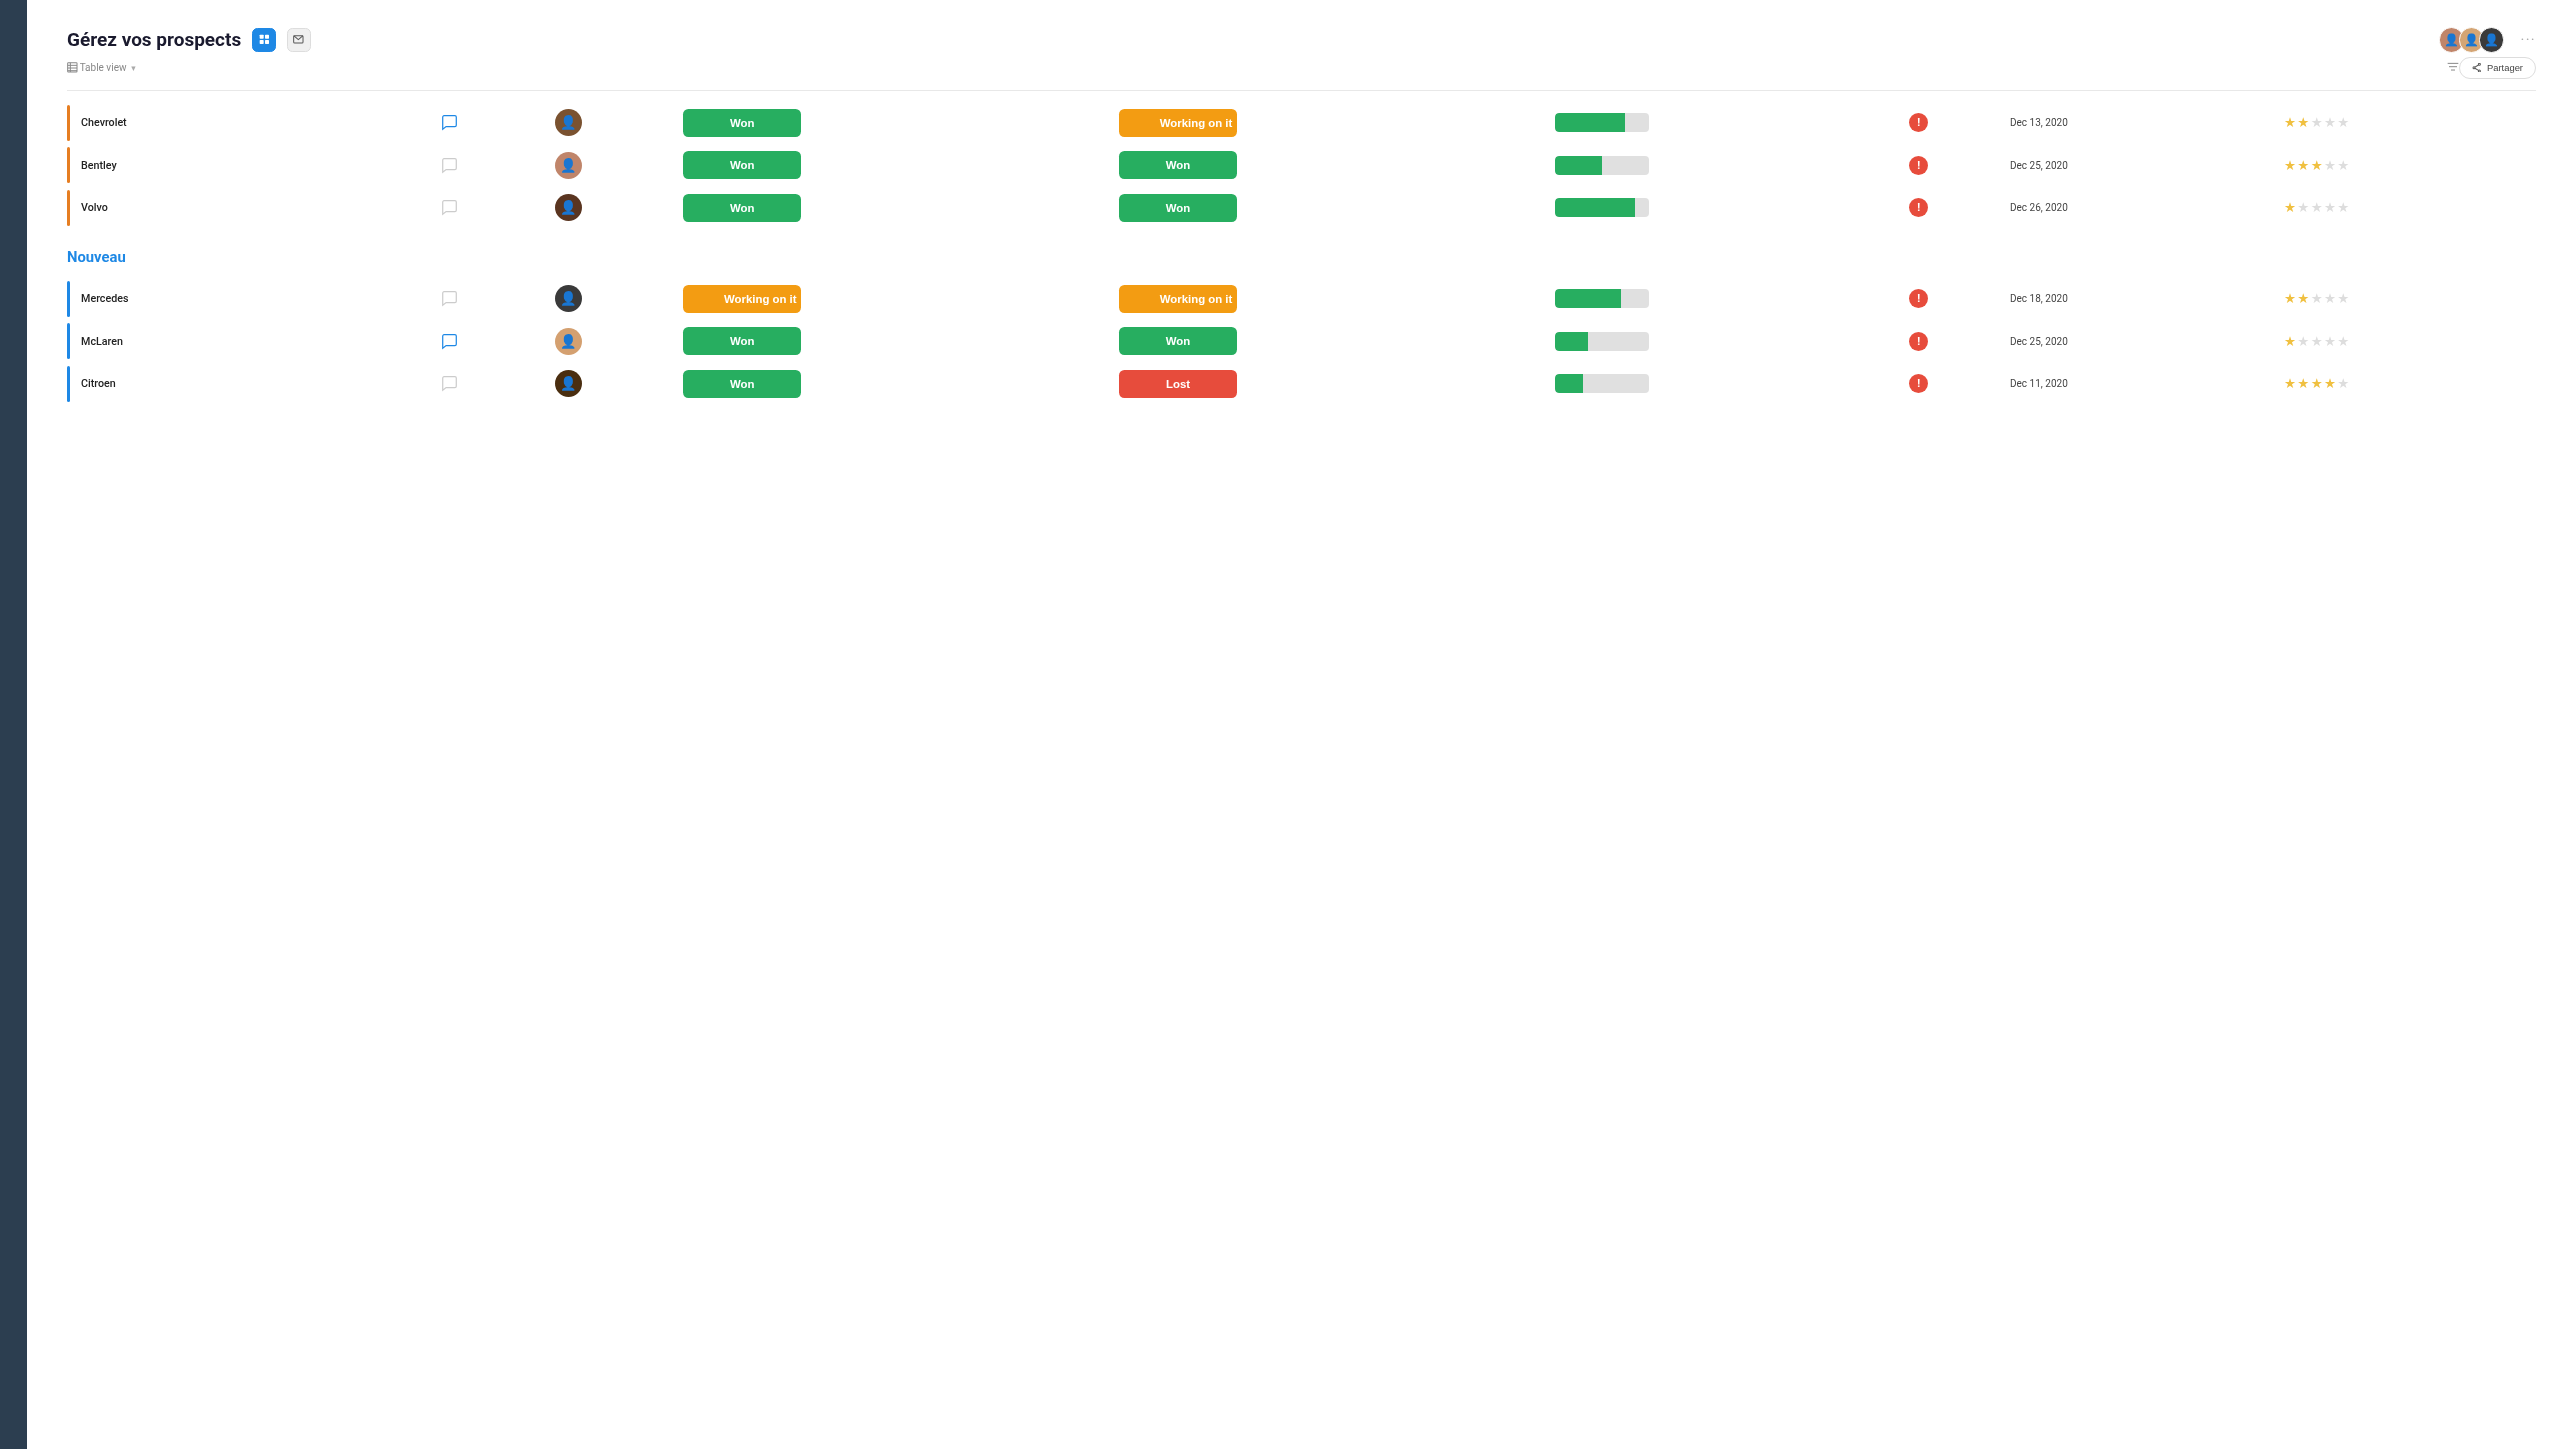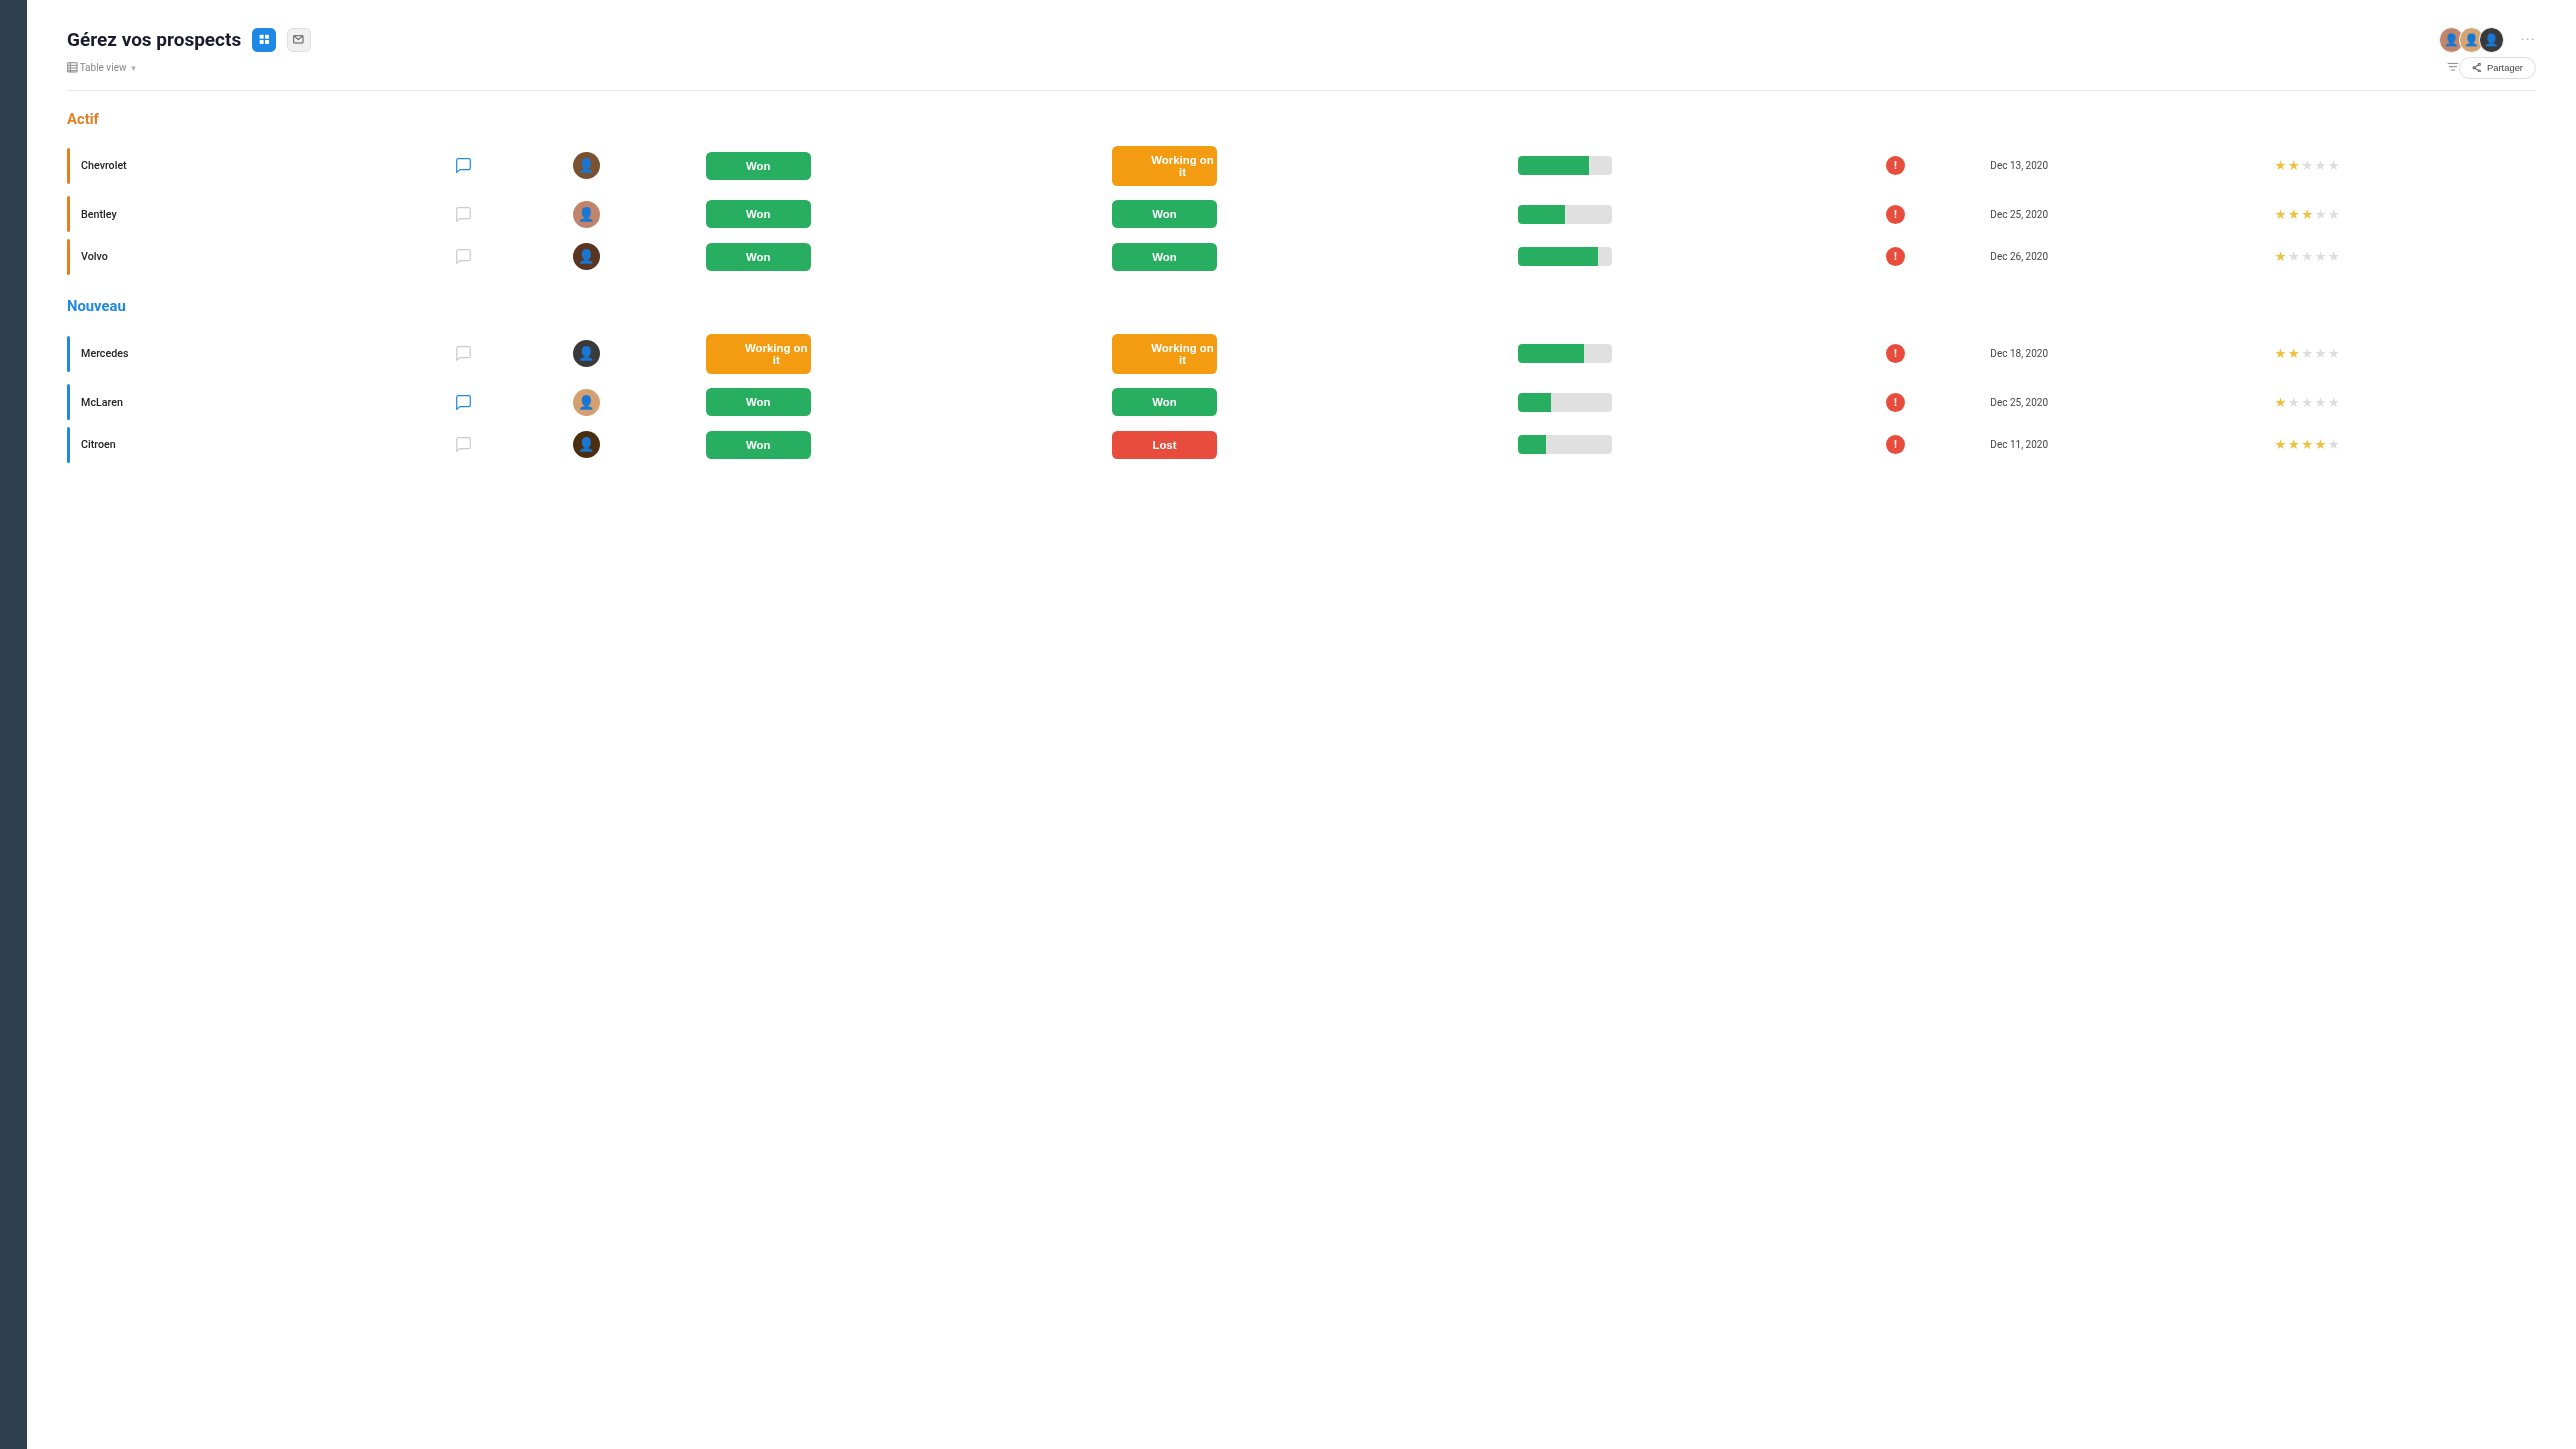--- a/index.html
+++ b/index.html
@@ -167,21 +167,21 @@
       font-size: 13.4px;
     }
     .status-btn {
       border: none;
       border-radius: 5.4px;
       padding: 8px 0;
       font-size: 11.4px;
       font-weight: 600;
       color: #fff;
       cursor: pointer;
-      width: 105px;
+      width: 118px;
       text-align: center;
     }
     .status-btn.green { background: #27ae60; }
     .status-btn.orange { background: #f39c12; padding-left: 36px; }
     .status-btn.red { background: #e74c3c; }
     .progress-wrap {
       width: 94px;
       height: 19px;
       background: #e0e0e0;
       border-radius: 4px;
@@ -298,21 +298,20 @@
           <circle cx="11" cy="12" r="1.5"></circle>
           <line x1="4.3" y1="6.2" x2="9.7" y2="3"></line>
           <line x1="4.3" y1="7.8" x2="9.7" y2="11"></line>
         </svg>
         <span>Partager</span>
       </button>
     </div>
   </div>
 
   <div id="sections-container">
-    <h2 class="section-title actif">Actif</h2>
     <table class="table">
 
       <tbody>
           <tr class="table-row">
         <td style="width:3.4px;padding:0;">
               <div style="width:3.4px;height:36px;background:#e67e22;border-radius:2.7px;"></div>
             </td>
         <td class="company-name" style="padding-left:10.7px;">Chevrolet</td>
         <td>
     <div class="chat-icon">

